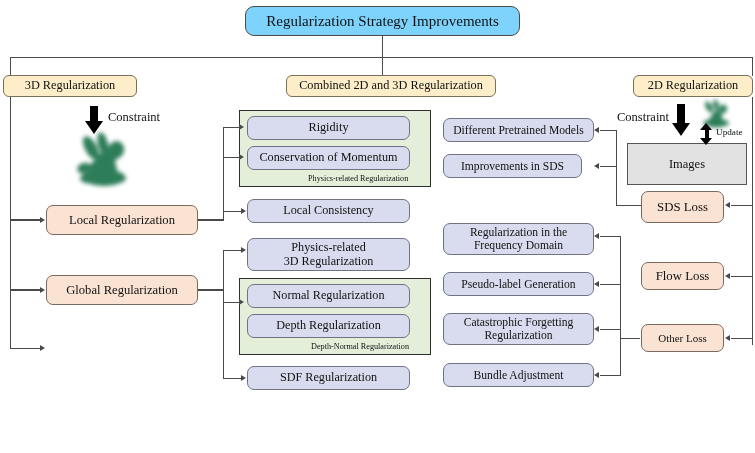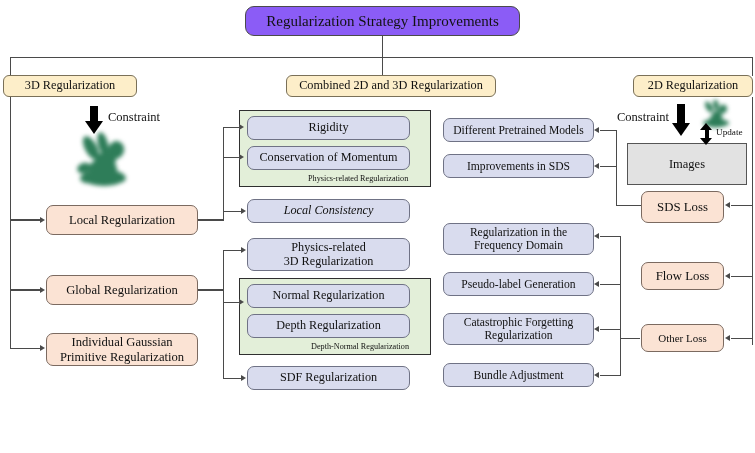--- a/index.html
+++ b/index.html
@@ -10,21 +10,21 @@
   
   .node{position:absolute;box-sizing:border-box;display:flex;align-items:center;
         justify-content:center;text-align:center;line-height:1.12;
         border:1.3px solid #6d6d6d;border-radius:7px;z-index:5;}
   .node span{display:block;padding:0 3px;}
 
   .n-yellow{background:#fdeec9;border-color:#7a7058;border-radius:6px;}
   .n-blue{background:#d9dcee;border-color:#6f7285;}
   .n-peach{background:#fbe3d4;border-color:#7b6a60;}
   .n-grey{background:#e2e2e2;border-color:#555;border-radius:0;}
-  .n-title{background:#8b5cf6;border-color:#4b4b4b;border-radius:9px;}
+  .n-title{background:#7dd3fc;border-color:#4b4b4b;border-radius:9px;}
 
   
   .group{position:absolute;box-sizing:border-box;background:#e3efd9;
          border:1.6px solid #2f2f2f;z-index:3;}
   .group-label{position:absolute;font-size:8.2px;color:#111;z-index:6;
                white-space:nowrap;}
 
   
   .ln{position:absolute;background:#4a4a4a;z-index:2;}
   .lh{height:1.4px;}
@@ -121,37 +121,33 @@
   </div>
   <div class="ln lh" style="left:10px;top:219.3px;width:31px;"></div>
   <div class="arrow ar-r" style="left:40px;top:216.6px;"></div>
 
   <div class="node n-peach" style="left:46px;top:275px;width:152px;height:30px;font-size:12.6px;">
     <span>Global Regularization</span>
   </div>
   <div class="ln lh" style="left:10px;top:289.3px;width:31px;"></div>
   <div class="arrow ar-r" style="left:40px;top:286.6px;"></div>
 
-  <div class="node n-peach" style="left:46px;top:333px;width:152px;height:33px;font-size:12.6px;flex-direction:column;">
-    <span>Individual Gaussian</span>
-    <span>Primitive Regularization</span>
-  </div>
   <div class="ln lh" style="left:10px;top:348px;width:31px;"></div>
   <div class="arrow ar-r" style="left:40px;top:345.3px;"></div>
 
   <div class="group" style="left:239px;top:110px;width:192px;height:77px;"></div>
   <div class="group-label" style="left:308px;top:174px;">Physics-related Regularization</div>
 
   <div class="node n-blue" style="left:247px;top:116px;width:163px;height:24px;font-size:12.2px;">
     <span>Rigidity</span>
   </div>
   <div class="node n-blue" style="left:247px;top:146px;width:163px;height:24px;font-size:12.2px;">
     <span>Conservation of Momentum</span>
   </div>
-  <div class="node n-blue" style="left:247px;top:199px;width:163px;height:24px;font-size:12.2px;font-style:italic;">
+  <div class="node n-blue" style="left:247px;top:199px;width:163px;height:24px;font-size:12.2px;">
     <span>Local Consistency</span>
   </div>
 
   <div class="ln lh" style="left:198px;top:219.3px;width:26px;"></div>
   <div class="ln lv" style="left:223px;top:127px;height:93px;"></div>
   <div class="ln lh" style="left:223px;top:127px;width:18px;"></div>
   <div class="arrow ar-r" style="left:239px;top:124.3px;"></div>
   <div class="ln lh" style="left:223px;top:157px;width:18px;"></div>
   <div class="arrow ar-r" style="left:239px;top:154.3px;"></div>
   <div class="ln lh" style="left:223px;top:211px;width:20px;"></div>
@@ -180,21 +176,21 @@
   <div class="ln lh" style="left:223px;top:250px;width:20px;"></div>
   <div class="arrow ar-r" style="left:241px;top:247.3px;"></div>
   <div class="ln lh" style="left:223px;top:302px;width:18px;"></div>
   <div class="arrow ar-r" style="left:239px;top:299.3px;"></div>
   <div class="ln lh" style="left:223px;top:378px;width:20px;"></div>
   <div class="arrow ar-r" style="left:241px;top:375.3px;"></div>
 
   <div class="node n-blue" style="left:443px;top:118px;width:151px;height:24px;font-size:11.6px;">
     <span>Different Pretrained Models</span>
   </div>
-  <div class="node n-blue" style="left:443px;top:154px;width:151px;height:24px;font-size:11.6px;">
+  <div class="node n-blue" style="left:443px;top:154px;width:139px;height:24px;font-size:11.6px;">
     <span>Improvements in SDS</span>
   </div>
 
   <div class="node n-blue" style="left:443px;top:223px;width:151px;height:32px;font-size:11.6px;flex-direction:column;">
     <span>Regularization in the</span>
     <span>Frequency Domain</span>
   </div>
   <div class="node n-blue" style="left:443px;top:272px;width:151px;height:24px;font-size:11.6px;font-family:Liberation Serif, serif;">
     <span>Pseudo-label Generation</span>
   </div>

